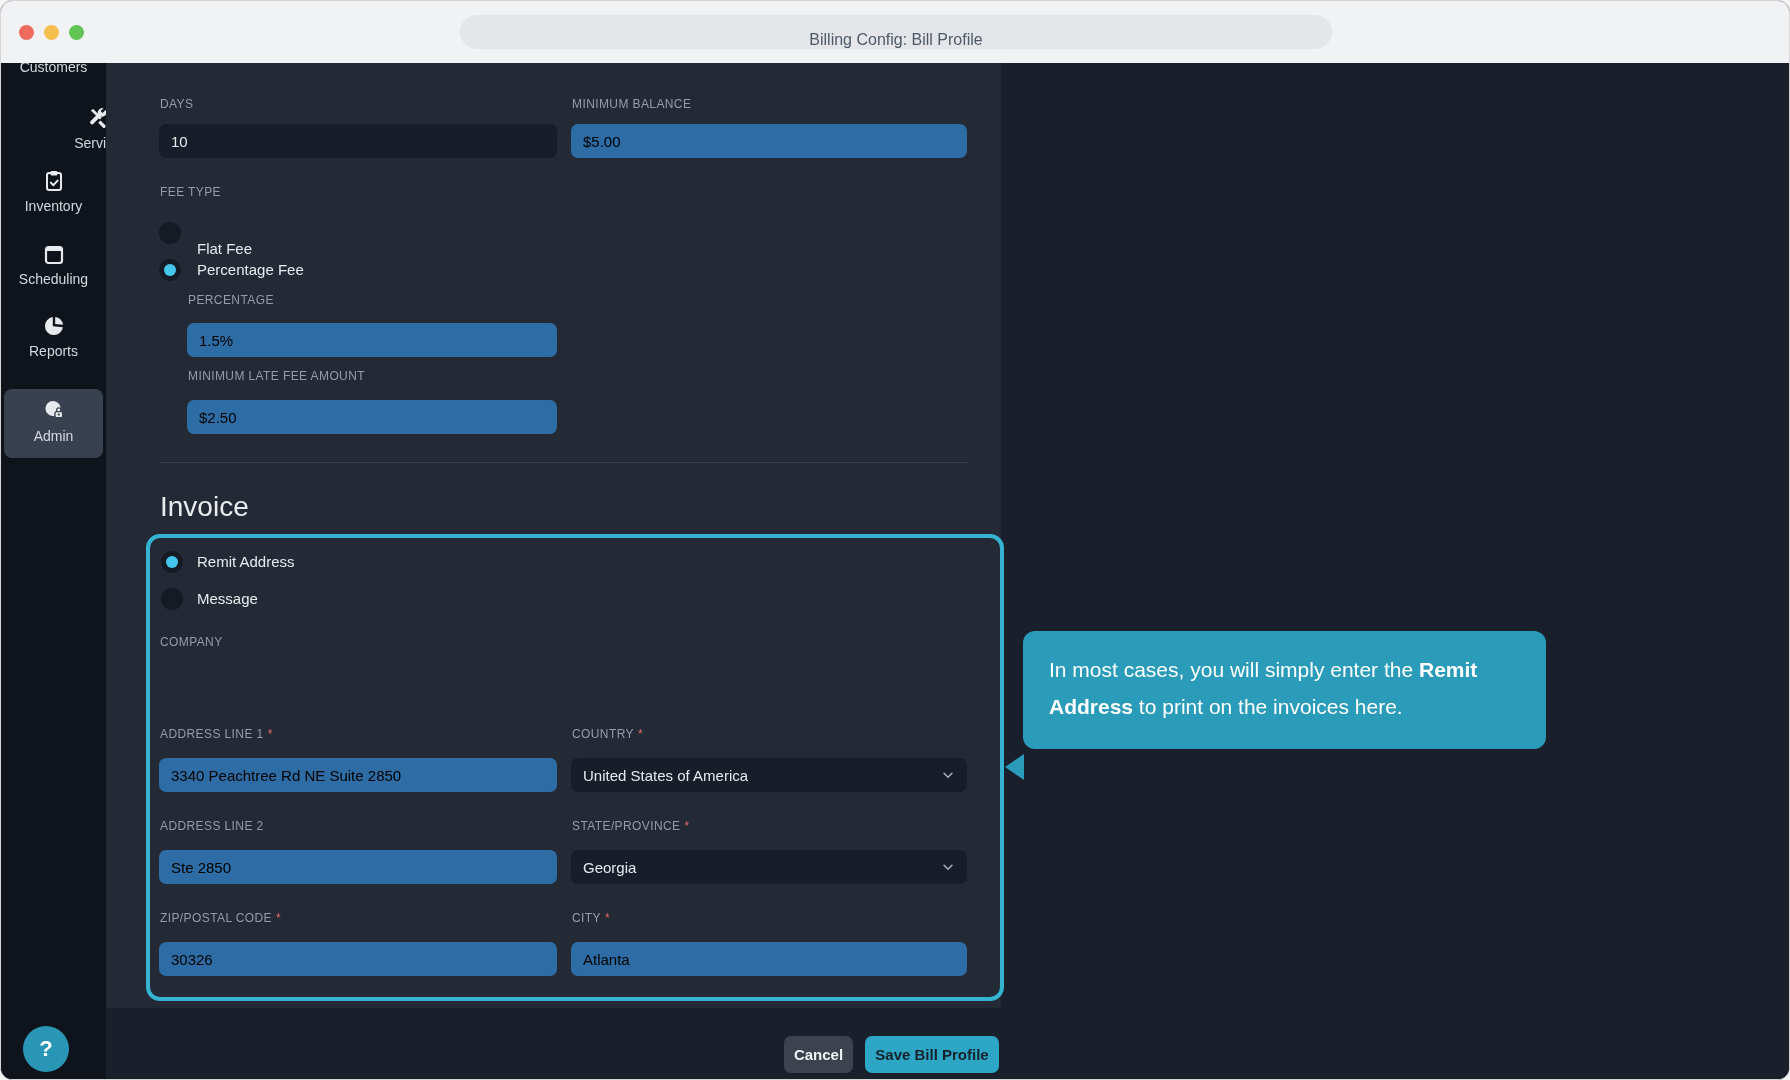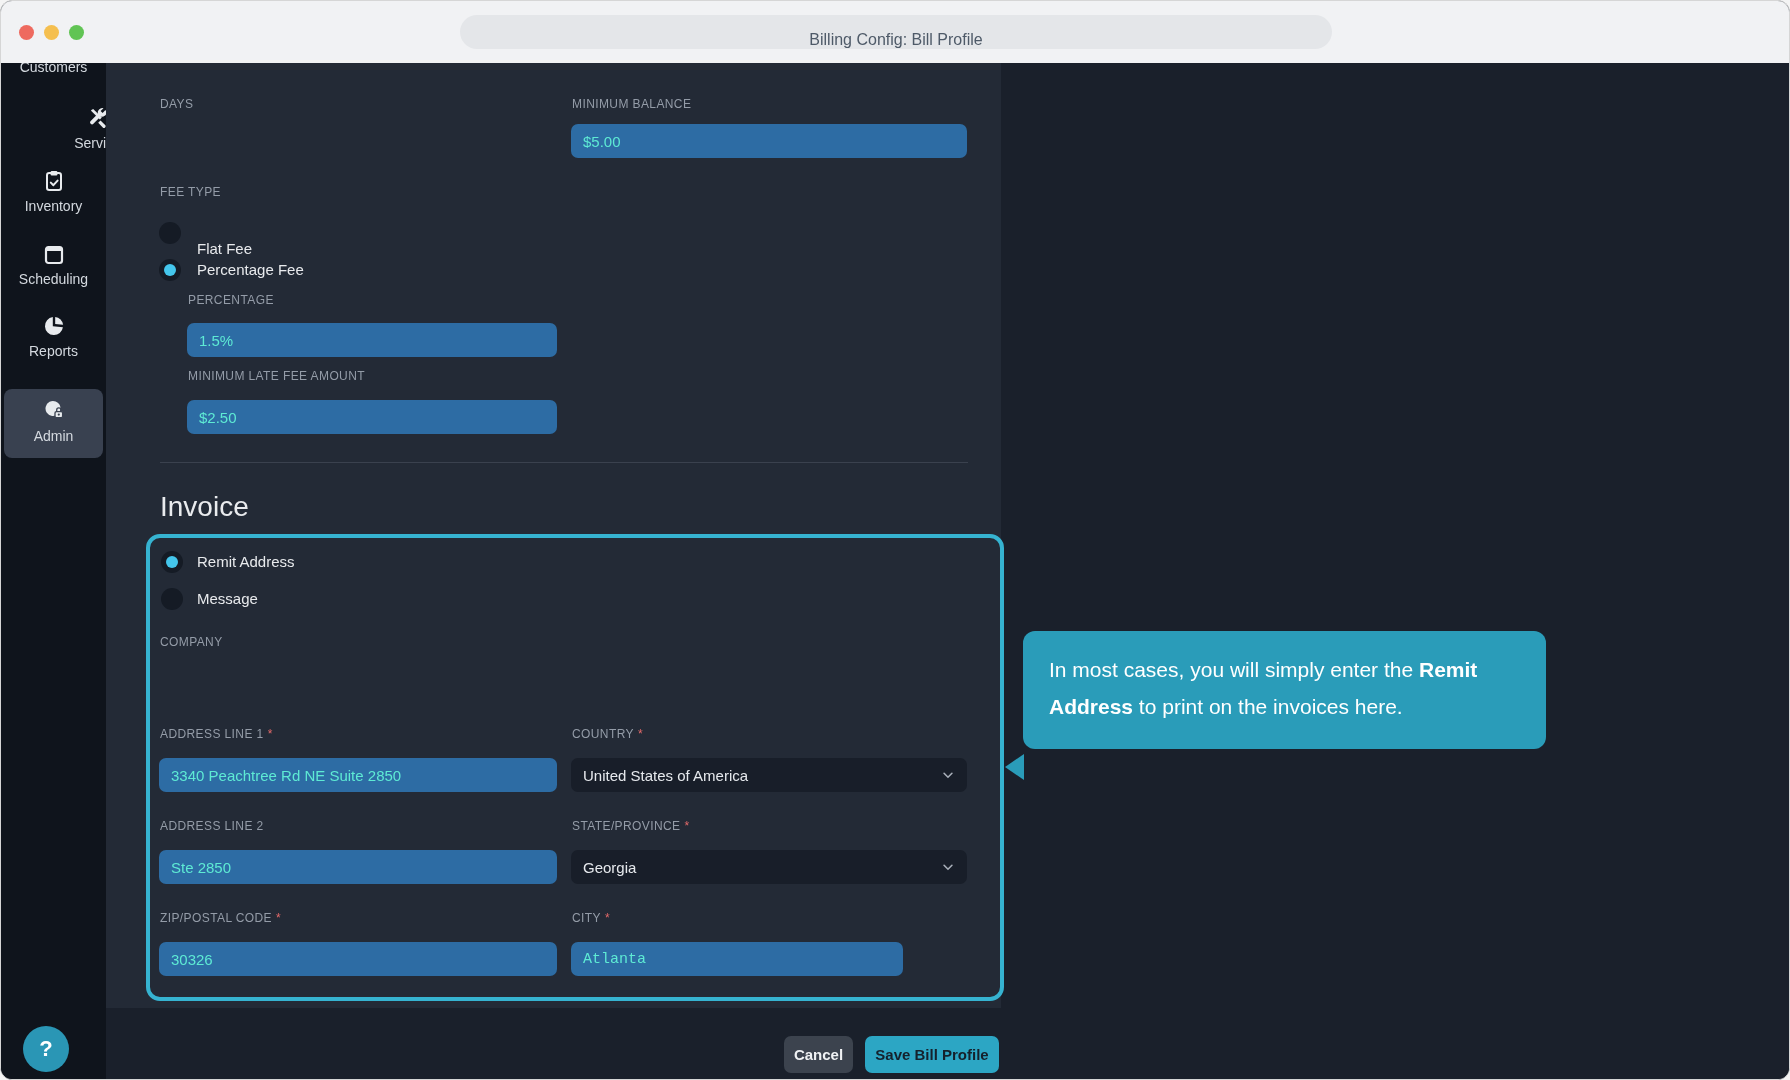--- a/index.html
+++ b/index.html
@@ -31,21 +31,21 @@
             display:flex;align-items:center;justify-content:center;}
   
   .main{position:absolute;left:105px;top:62px;right:0;bottom:0;background:#1a202b;}
   .panel{position:absolute;left:105px;top:62px;width:895px;height:945px;background:#232a36;}
   
   .flabel{position:absolute;font-size:12px;letter-spacing:.4px;color:#949ca8;height:15px;}
   .req{color:#e36a6a;margin-left:4px;font-size:12px;}
   .input{position:absolute;height:34px;border-radius:7px;box-sizing:border-box;
          display:flex;align-items:center;padding:0 12px;font-size:15px;}
   .input.dark{background:#181e29;color:#e6e9ed;}
-  .input.blue{background:#2d6ca4;color:#5eead4;}
+  .input.blue{background:#2d6ca4;color:#000000;}
   .select{justify-content:space-between;}
   .select .chev{flex:0 0 auto;margin-left:8px;display:flex;align-items:center;}
   .radio{position:absolute;width:22px;height:22px;border-radius:50%;background:#151b25;}
   .radio.checked::after{content:'';position:absolute;left:5px;top:5px;width:12px;height:12px;
                         border-radius:50%;background:#44c6ec;}
   .radio-lbl{position:absolute;font-size:15px;color:#e8eaed;height:18px;line-height:18px;}
   .divider{position:absolute;left:159px;top:461px;width:808px;height:1px;background:#3a414e;}
   .invoice-h{position:absolute;left:159px;top:490px;font-size:28px;color:#e9ebee;}
   .hl-box{position:absolute;left:145px;top:533px;width:858px;height:467px;box-sizing:border-box;
           border:4px solid #36b3d1;border-radius:14px;background:#232a36;}
@@ -58,21 +58,21 @@
   #pct-label{left:187px;top:292px;}        #pct-input{left:186px;top:322px;width:370px;}
   #mlf-label{left:187px;top:368px;}        #mlf-input{left:186px;top:399px;width:370px;}
   #radio-remit{left:160px;top:550px;}      #radio-remit-lbl{left:196px;top:552px;}
   #radio-msg{left:160px;top:587px;}        #radio-msg-lbl{left:196px;top:589px;}
   #company-label{left:159px;top:634px;}    #company-input{left:158px;top:665px;width:808px;}
   #addr1-label{left:159px;top:726px;}      #addr1-input{left:158px;top:757px;width:398px;}
   #country-label{left:571px;top:726px;}    #country-select{left:570px;top:757px;width:396px;}
   #addr2-label{left:159px;top:818px;}      #addr2-input{left:158px;top:849px;width:398px;}
   #state-label{left:571px;top:818px;}      #state-select{left:570px;top:849px;width:396px;}
   #zip-label{left:159px;top:910px;}        #zip-input{left:158px;top:941px;width:398px;}
-  #city-label{left:571px;top:910px;}       #city-input{left:570px;top:941px;width:332px;font-family:Liberation Mono, monospace;}
+  #city-label{left:571px;top:910px;}       #city-input{left:570px;top:941px;width:396px;}
   
   .btn{position:absolute;top:1035px;height:37px;border-radius:7px;border:none;
        font-family:"Liberation Sans",sans-serif;font-size:15px;font-weight:bold;
        display:flex;align-items:center;justify-content:center;}
   #cancel-btn{left:783px;width:69px;background:#3c434e;color:#f0f2f4;}
   #save-btn{left:864px;width:134px;background:#2ca6c4;color:#15212c;}
   
   .tooltip{position:absolute;left:1022px;top:630px;width:523px;box-sizing:border-box;
            background:#2a9cb9;border-radius:12px;padding:20px 30px 24px 26px;color:#fff;
            font-size:21px;line-height:37px;}
@@ -164,20 +164,23 @@
     </div>
 
     <div class="help-btn">
       <span>?</span>
     </div>
   </div>
 
   <div class="flabel" id="days-label">
     <span>DAYS</span>
   </div>
+  <div class="input dark" id="days-input">
+    <span>10</span>
+  </div>
 
   <div class="flabel" id="minbal-label">
     <span>MINIMUM BALANCE</span>
   </div>
   <div class="input blue" id="minbal-input">
     <span>$5.00</span>
   </div>
 
   <div class="flabel" id="feetype-label">
     <span>FEE TYPE</span>

